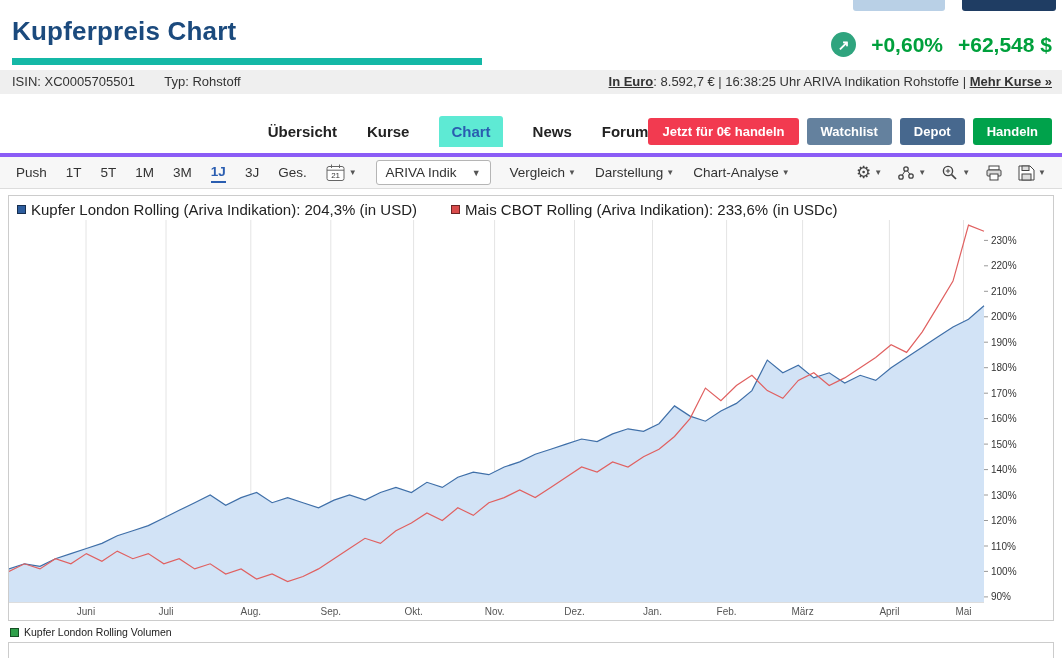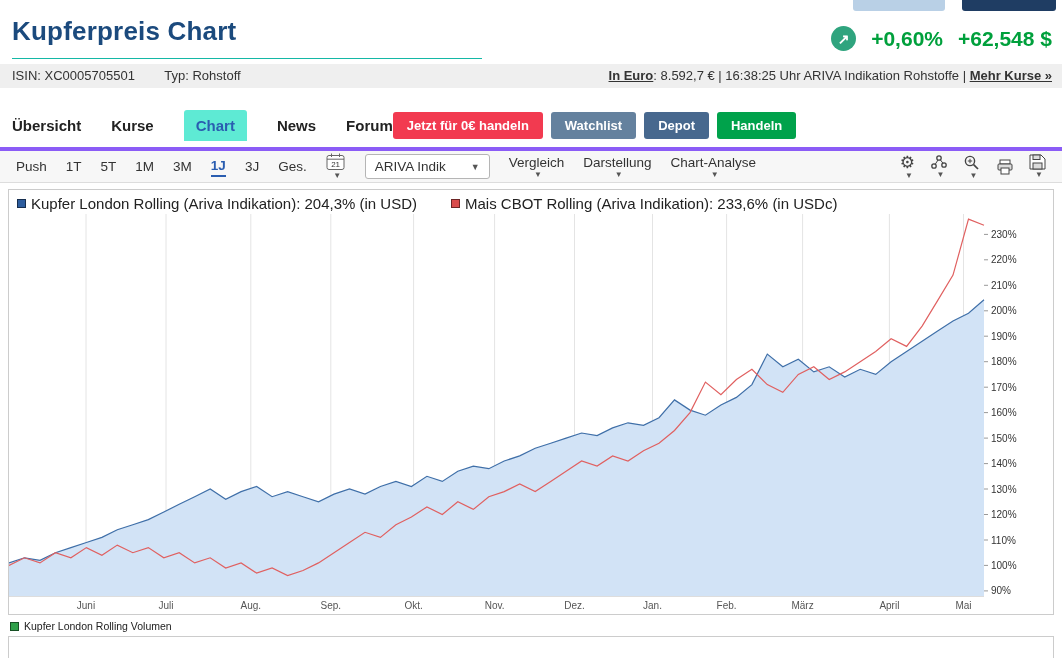--- a/index.html
+++ b/index.html
@@ -6,54 +6,54 @@
   body { background: #fff; font-family: "Liberation Sans", sans-serif; }
   .page { position: relative; width: 1062px; height: 658px; background: #fff; overflow: hidden; }
 
   
   .cutoff-btn { position: absolute; top: -4px; height: 15px; border-radius: 3px; }
   .cutoff-light { right: 117px; width: 92px; background: #b9d0e6; }
   .cutoff-dark  { right: 6px;  width: 94px; background: #1f3d63; }
 
   
   .header-row { display: flex; justify-content: space-between; align-items: flex-end; padding: 16px 10px 0 12px; }
-  .title-wrap { width: 470px; border-bottom: 1px solid #14b8a6; padding-bottom: 11px; }
+  .title-wrap { width: 470px; border-bottom: 7px solid #14b8a6; padding-bottom: 11px; }
   .page-title { font-size: 26px; font-weight: bold; color: #1b4a7d; letter-spacing: .2px; }
   .quote-wrap { display: flex; align-items: center; gap: 15px; padding-bottom: 8px; }
   .price { font-size: 25px; font-weight: bold; color: #111; }
   .push-circle { width: 25px; height: 25px; border-radius: 50%; background: #2fa47e; color: #fff;
                  display: flex; align-items: center; justify-content: center; font-size: 14px; font-weight: bold; }
   .chg { font-size: 21px; font-weight: bold; color: #00a03c; }
 
   
   .meta-bar { margin-top: 5px; background: #efefef; display: flex; justify-content: space-between;
               padding: 4px 10px 5px 12px; font-size: 13px; color: #333; }
   .meta-left span { margin-right: 26px; text-align: right; }
   .meta-right b { text-decoration: underline; }
 
   
-  .nav-row { display: flex; justify-content: flex-start; align-items: center; margin-top: 22px; padding: 0 10px 6px 12px; }
+  .nav-row { display: flex; justify-content: flex-end; align-items: center; margin-top: 22px; padding: 0 10px 6px 12px; }
   .tabs { display: flex; gap: 30px; align-items: center; }
   .tab { font-size: 15px; font-weight: bold; color: #222; padding: 7px 0; cursor: pointer; }
   .tab.active { background: #5eead4; color: #2a5db0; padding: 7px 12px; border-radius: 3px 3px 0 0; }
   .actions { display: flex; gap: 8px; }
   .btn { color: #fff; font-weight: bold; font-size: 13px; padding: 6px 14px; border-radius: 3px; border: none; cursor: pointer; }
   .btn-trade { background: #f23a50; }
   .btn-watch { background: #64819e; }
   .btn-depot { background: #47688e; }
   .btn-handeln { background: #00a24b; }
 
   
   .toolbar { display: flex; align-items: center; gap: 19px; background: #f7f7f7;
              border-top: 4px solid #8b5cf6; border-bottom: 1px solid #ddd; height: 36px; padding: 0 16px; font-size: 13.5px; color: #333; }
   .range { cursor: pointer; padding: 2px 0; }
   .range.active { color: #2a5db0; font-weight: bold; border-bottom: 2px solid #2a5db0; }
   .caret { font-size: 8px; color: #555; margin-left: 3px; }
-  .tool-group { display: flex; align-items: center; cursor: pointer; flex-direction: column; }
-  .select { background: #fff; border: 1px solid #b5b5b5; border-radius: 3px; padding: 4px 9px; display: flex; align-items: center; gap: 22px; cursor: pointer; }
+  .tool-group { display: flex; align-items: center; cursor: pointer; }
+  .select { background: #fff; border: 1px solid #b5b5b5; border-radius: 3px; padding: 4px 9px; display: flex; align-items: center; gap: 12px; cursor: pointer; }
   .select .caret { font-size: 9px; }
   .tool-icons { margin-left: auto; display: flex; gap: 15px; align-items: center; }
   .gear-glyph { font-size: 17px; color: #444; line-height: 1; }
 
   
   .chart-box { margin: 6px 8px 0; border: 1px solid #ccc; background: #fff; }
   .legend-row { display: flex; gap: 34px; padding: 5px 8px 1px; font-size: 15px; color: #222; align-items: center; }
   .legend-item { display: flex; align-items: center; }
   .swatch { width: 9px; height: 9px; display: inline-block; margin-right: 5px; border: 1px solid rgba(0,0,0,.5); }
   #main-chart-svg { display: block; margin-top: 1px; }

